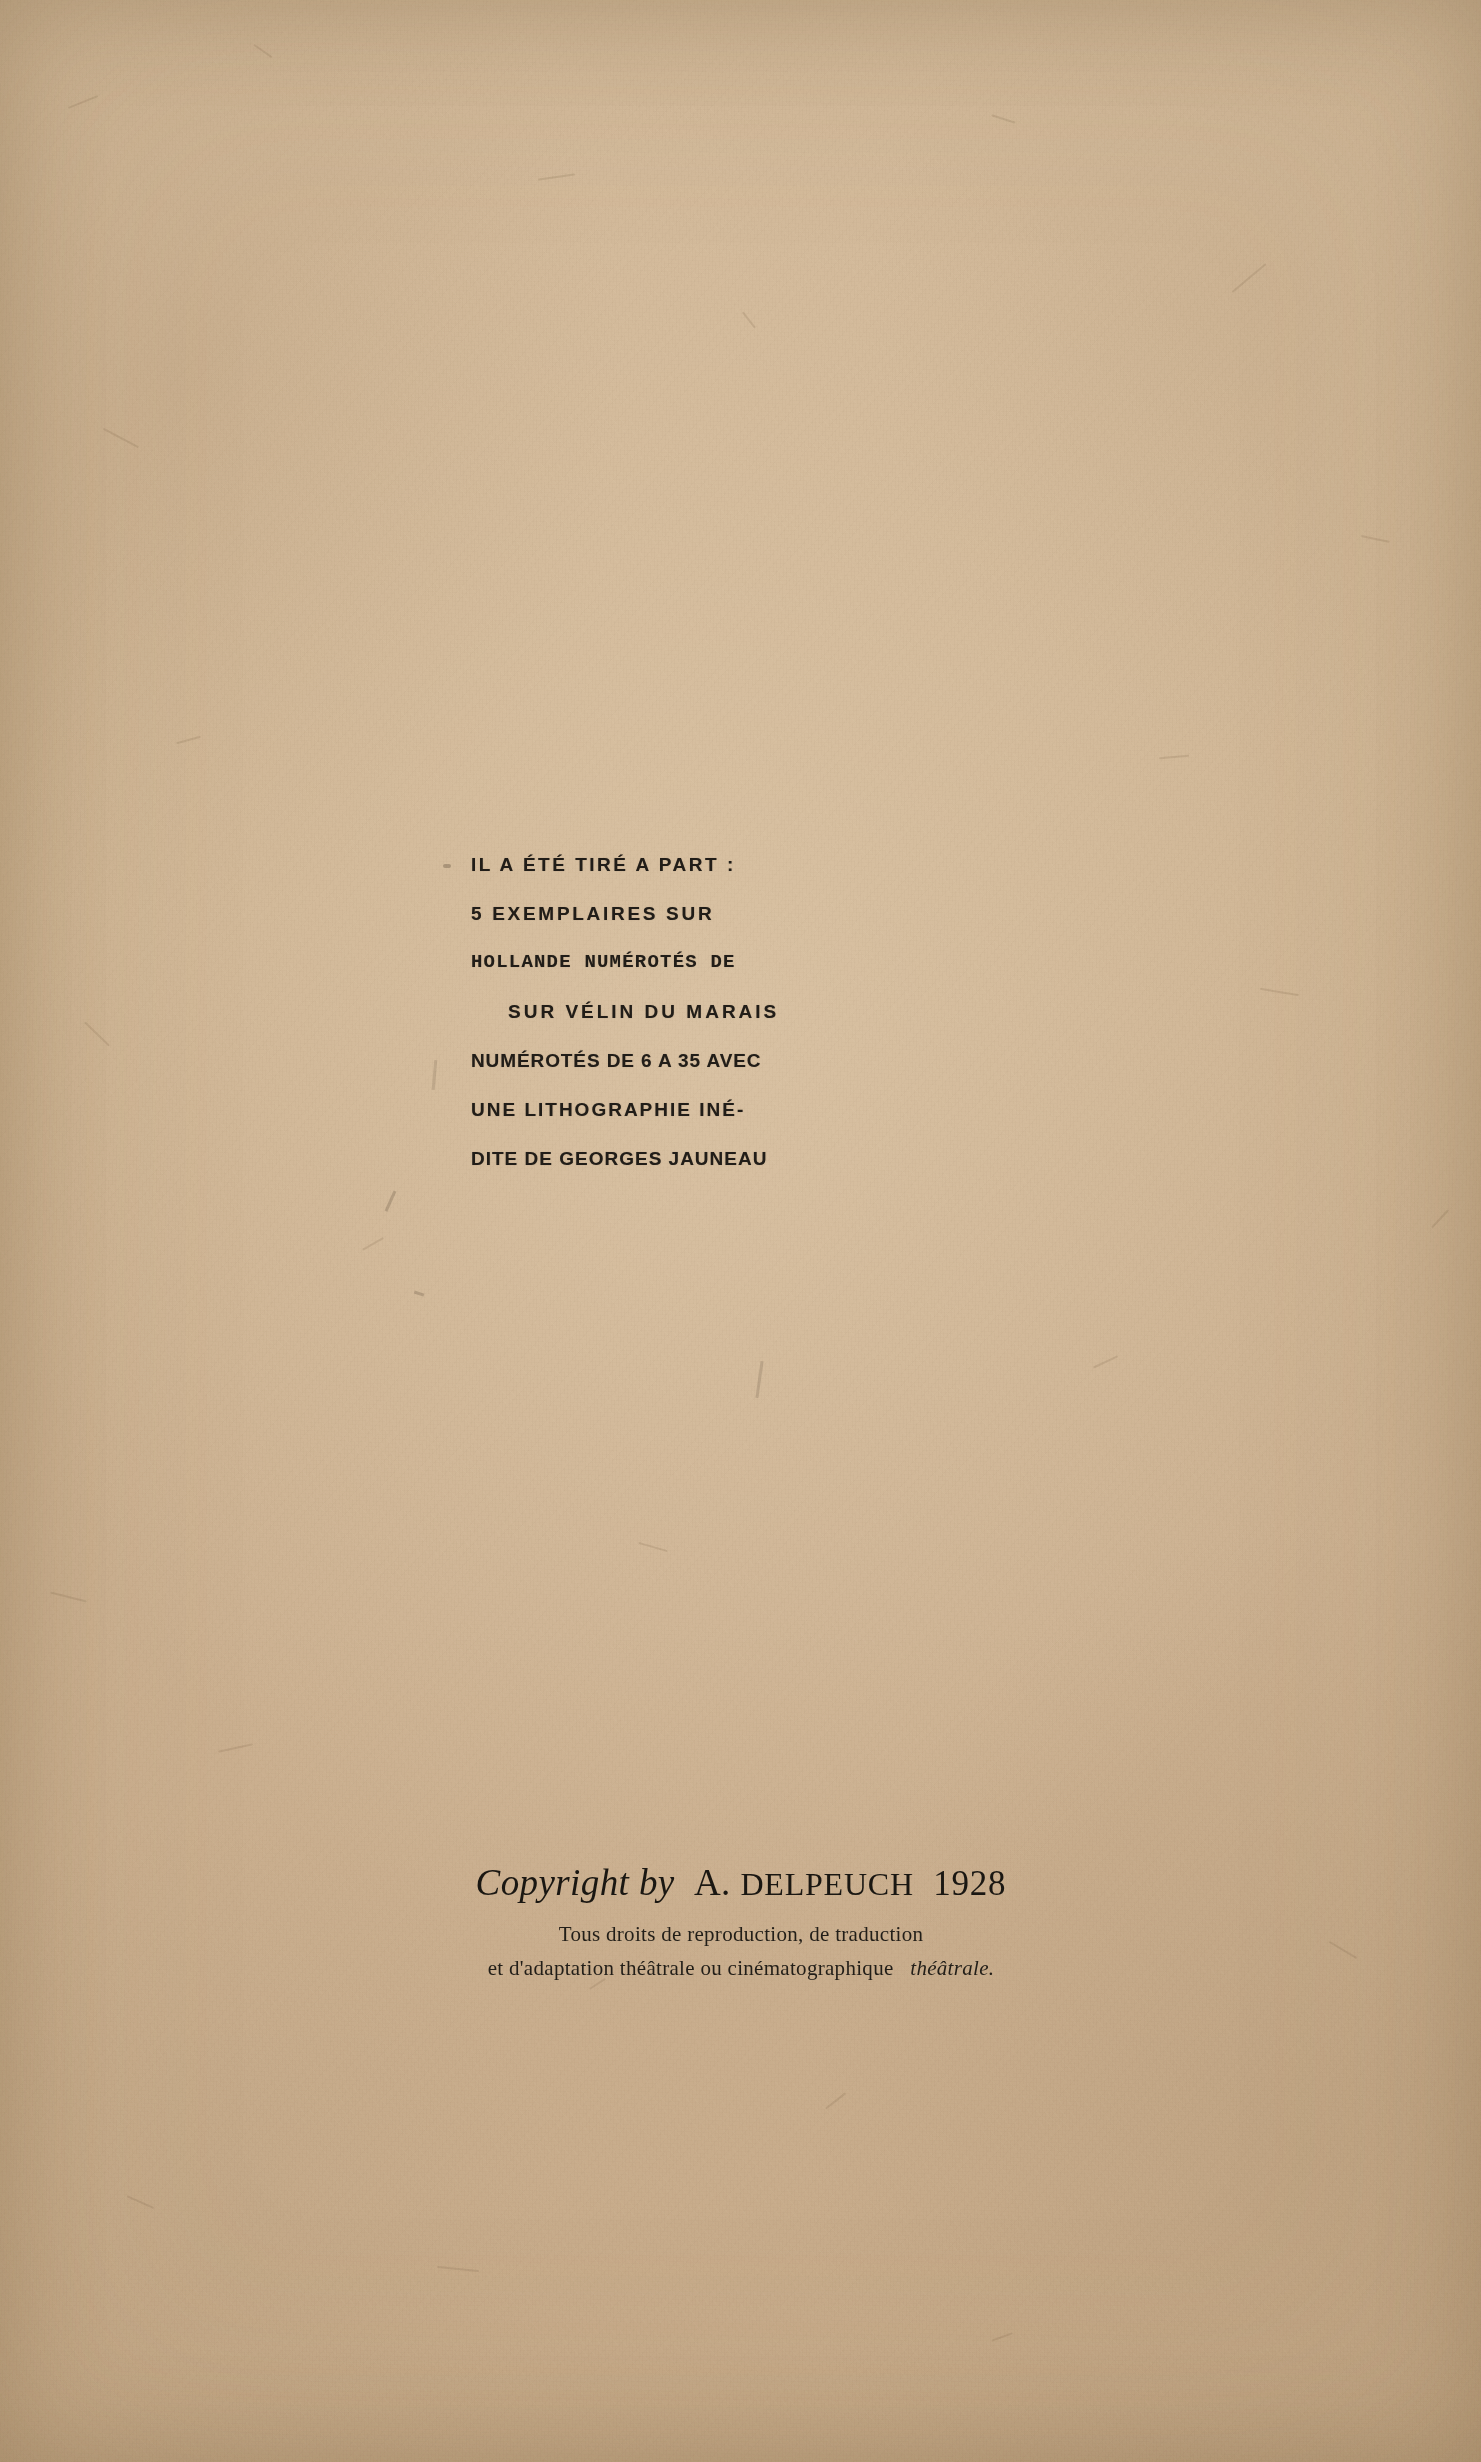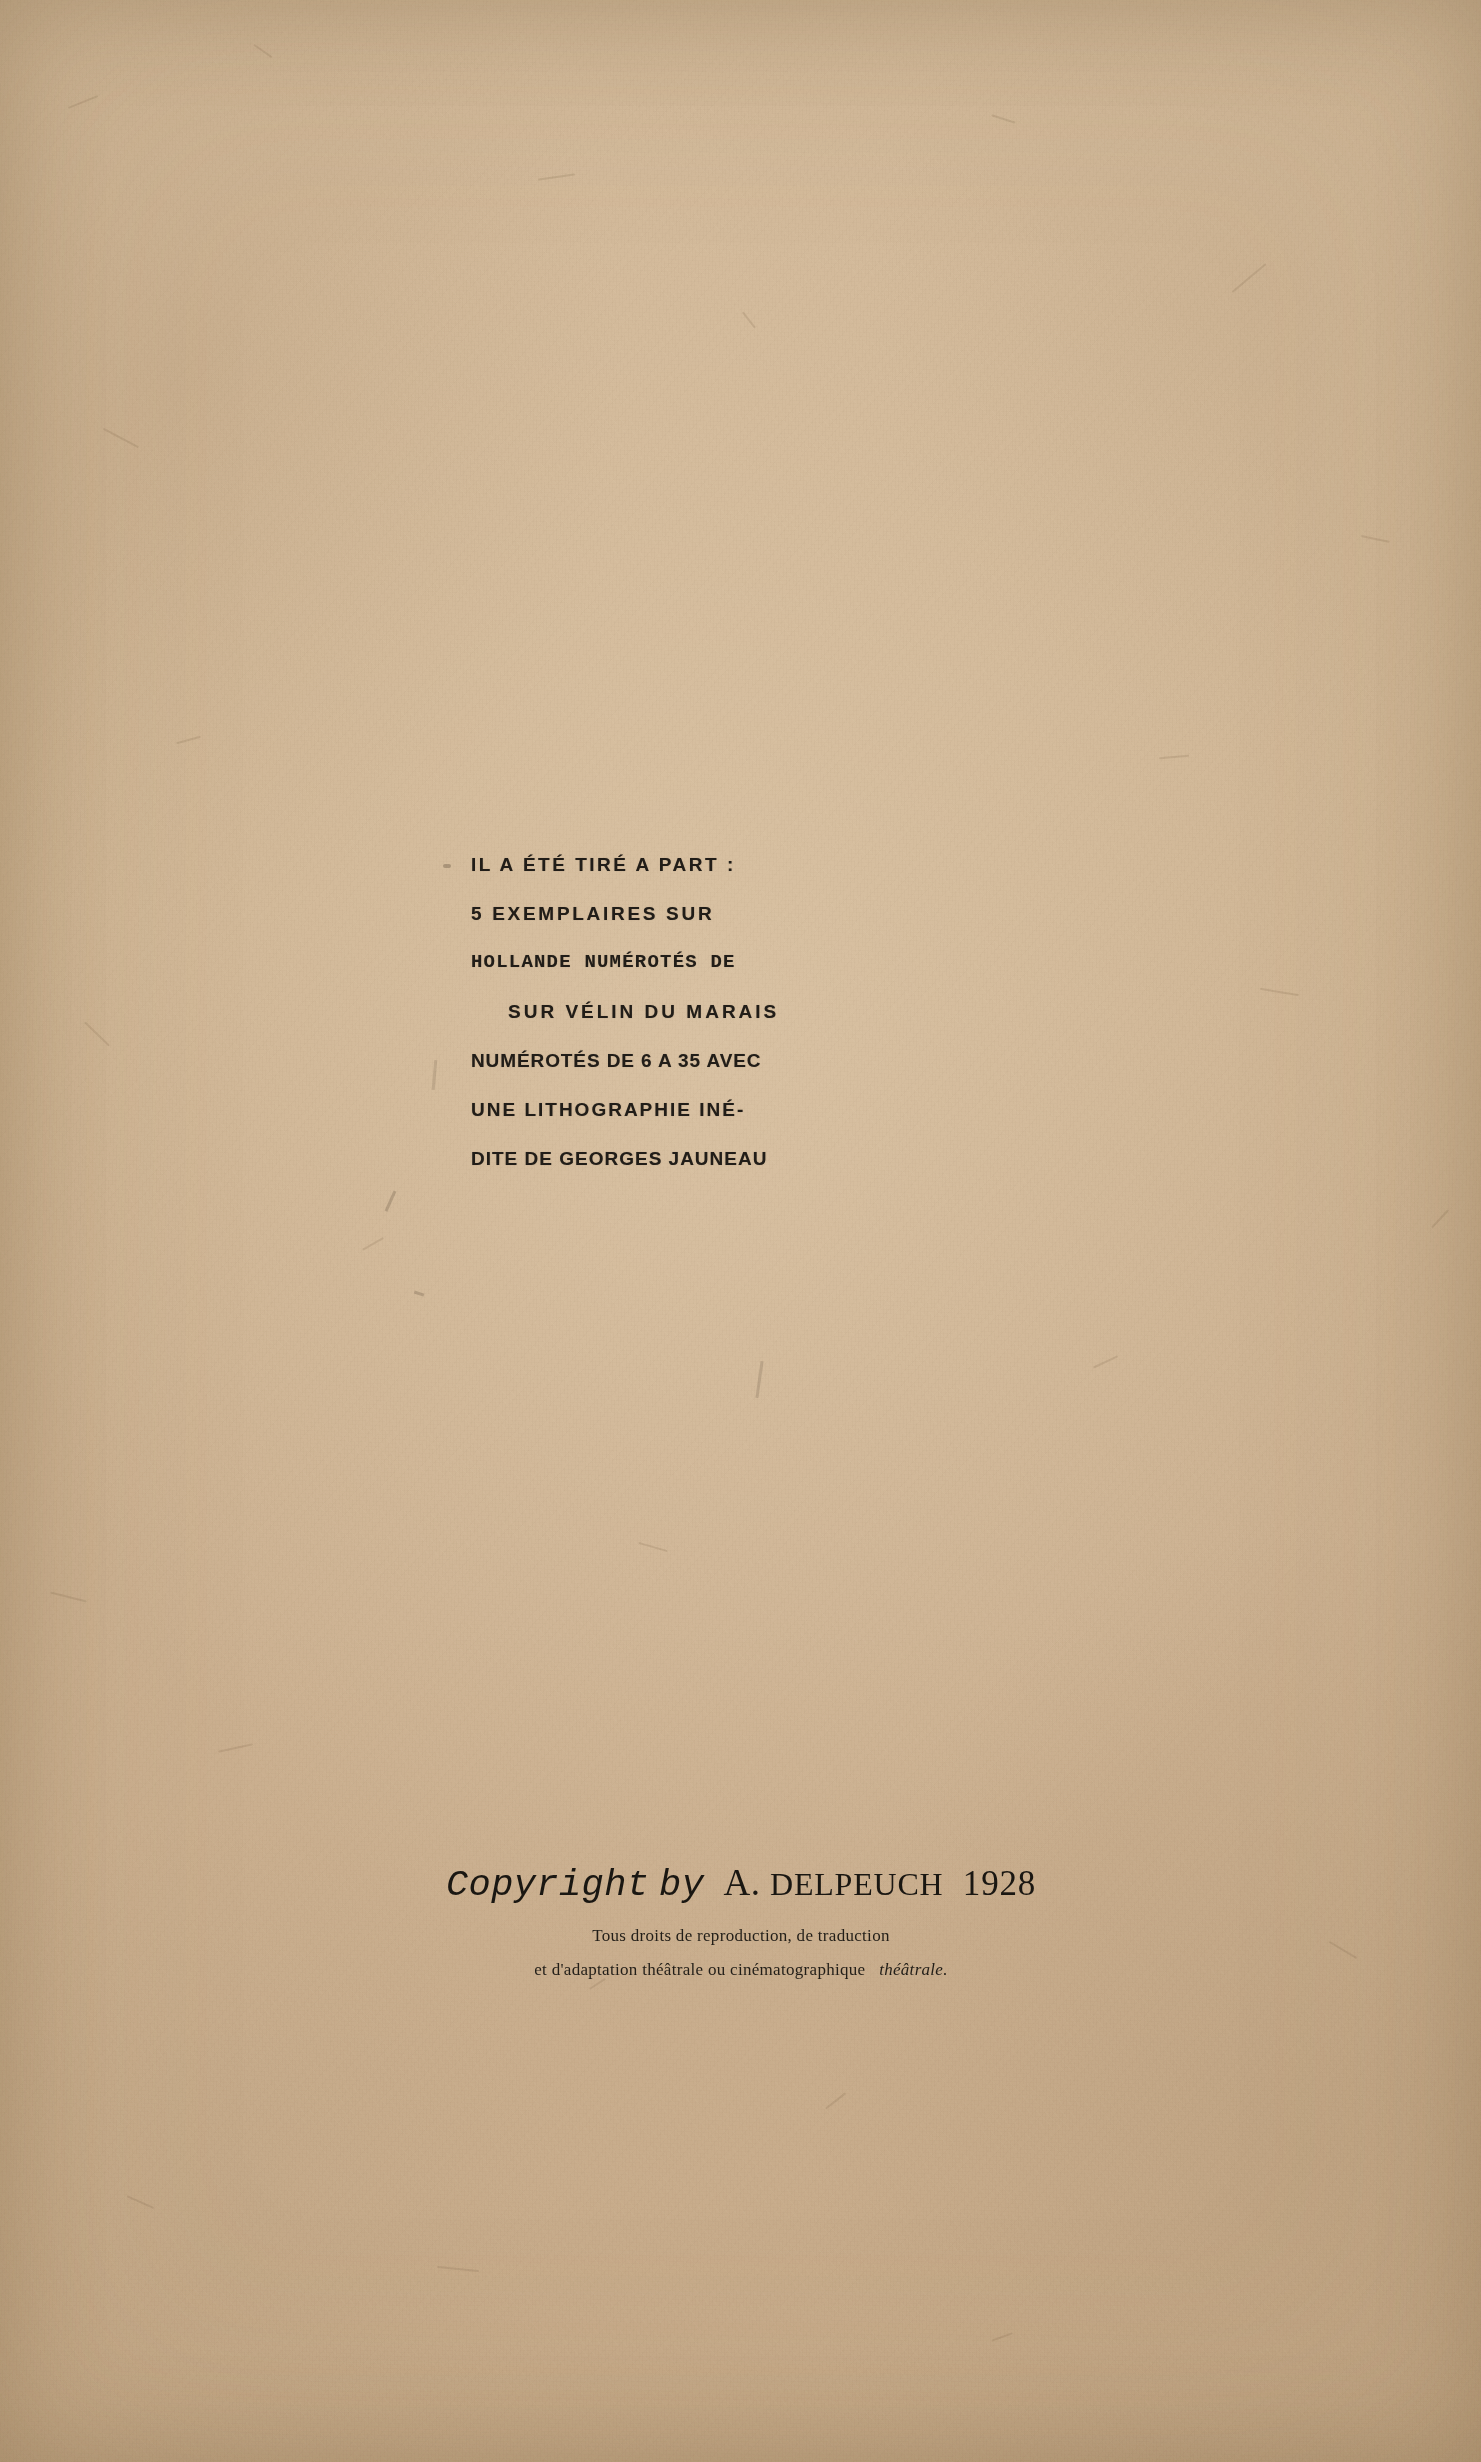--- a/index.html
+++ b/index.html
@@ -95,38 +95,37 @@
   .cp-main {
     font-family: "Liberation Serif", serif;
     font-size: 37px;
     color: #1a1712;
     letter-spacing: 0.4px;
     white-space: nowrap;
   }
   .cp-main .ital {
     font-style: italic;
     font-weight: 400;
-    font-family: Liberation Mono, monospace;
   }
   .cp-main .sc {
     font-size: 32px;
     letter-spacing: 0.8px;
   }
   .cp-main .big {
     font-size: 37px;
   }
   .cp-main .year {
     font-size: 35px;
     letter-spacing: 0.8px;
     margin-top: 20px;
   }
   .cp-sub {
     margin-top: 13.4px;
     font-family: "Liberation Serif", serif;
-    font-size: 17px;
+    font-size: 21px;
     line-height: 34px;
     color: #221e18;
     letter-spacing: 0.3px;
   }
   .cp-sub .res {
     font-style: italic;
   }
 
   
   .mark {

